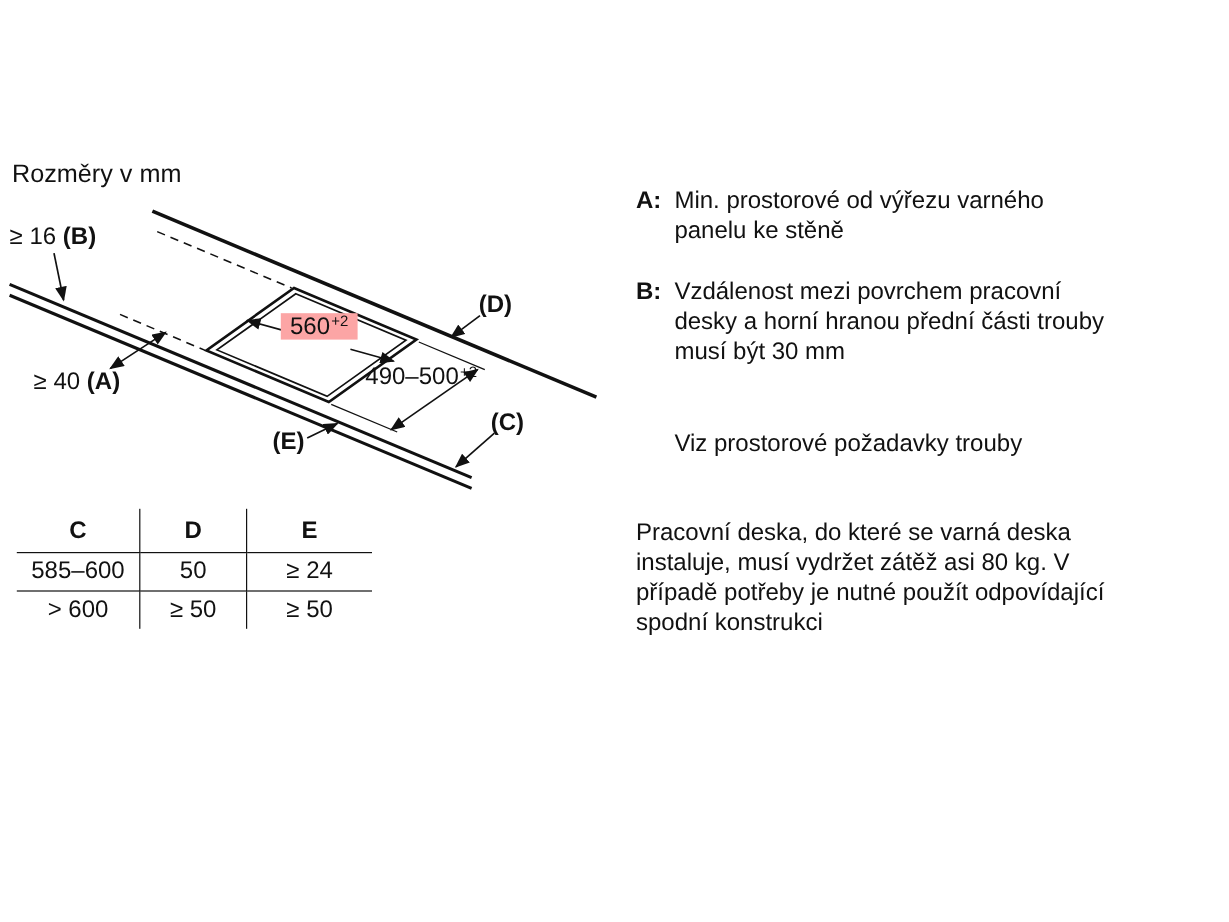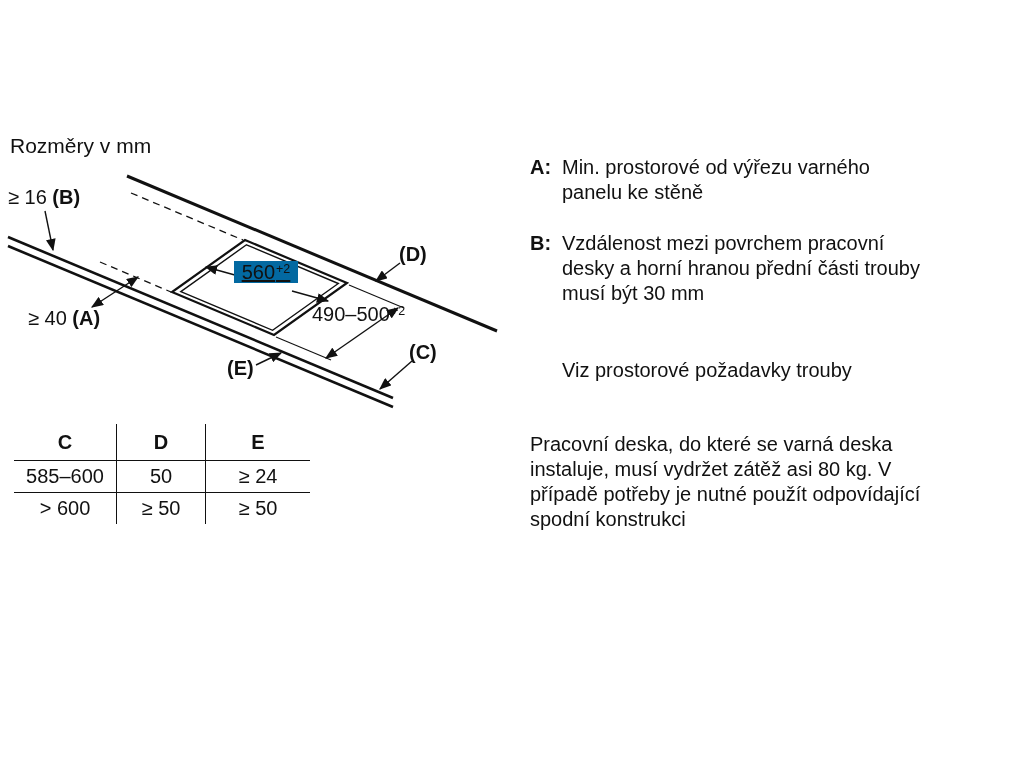--- a/index.html
+++ b/index.html
@@ -1,20 +1,20 @@
 <!DOCTYPE html>
 <html><head>
 <meta charset="utf-8">
 <style>
   html,body{margin:0;padding:0;width:1024px;height:768px;overflow:hidden;background:#ffffff;}
   body{font-family:"Liberation Sans","DejaVu Sans",sans-serif;color:#111;position:relative;}
   .lbl{position:absolute;font-size:20px;white-space:nowrap;line-height:1.1;}
   .b{font-weight:bold;}
   .sup{font-size:12.5px;position:relative;top:-6px;margin-left:1px;}
-  .bgw{background:#0369a1;text-decoration:underline;}
+  .bgw{background:#fca5a5;}
 
   
   #diag{position:absolute;left:0;top:130px;}
   #diag line,#diag polygon{stroke:#111;}
   .band{stroke-width:2.6;}
   .band-thick{stroke-width:3;}
   .cut{stroke-width:2.2;fill:none;}
   .cutin{stroke-width:1.4;fill:none;}
   .dim{stroke-width:1.4;fill:none;}
   .thin{stroke-width:1.1;}
@@ -86,21 +86,21 @@
   </div>
 
   <div class="lbl" style="left:28px;top:307px;">
     <span>≥ 40 </span><span class="b">(A)</span>
   </div>
 
   <div class="lbl bgw" style="left:234px;top:261px;width:64px;text-align:center;">
     <span>560</span><span class="sup">+2</span>
   </div>
 
-  <div class="lbl" style="left:312px;top:303px;width:110px;">
+  <div class="lbl" style="left:296px;top:303px;width:110px;text-align:center;">
     <span>490–500</span><span class="sup">+2</span>
   </div>
 
   <div class="lbl b" style="left:399px;top:243px;">(D)</div>
   <div class="lbl b" style="left:409px;top:341px;">(C)</div>
   <div class="lbl b" style="left:227px;top:357px;">(E)</div>
 
   <table class="dims-table">
     <thead>
       <tr>

